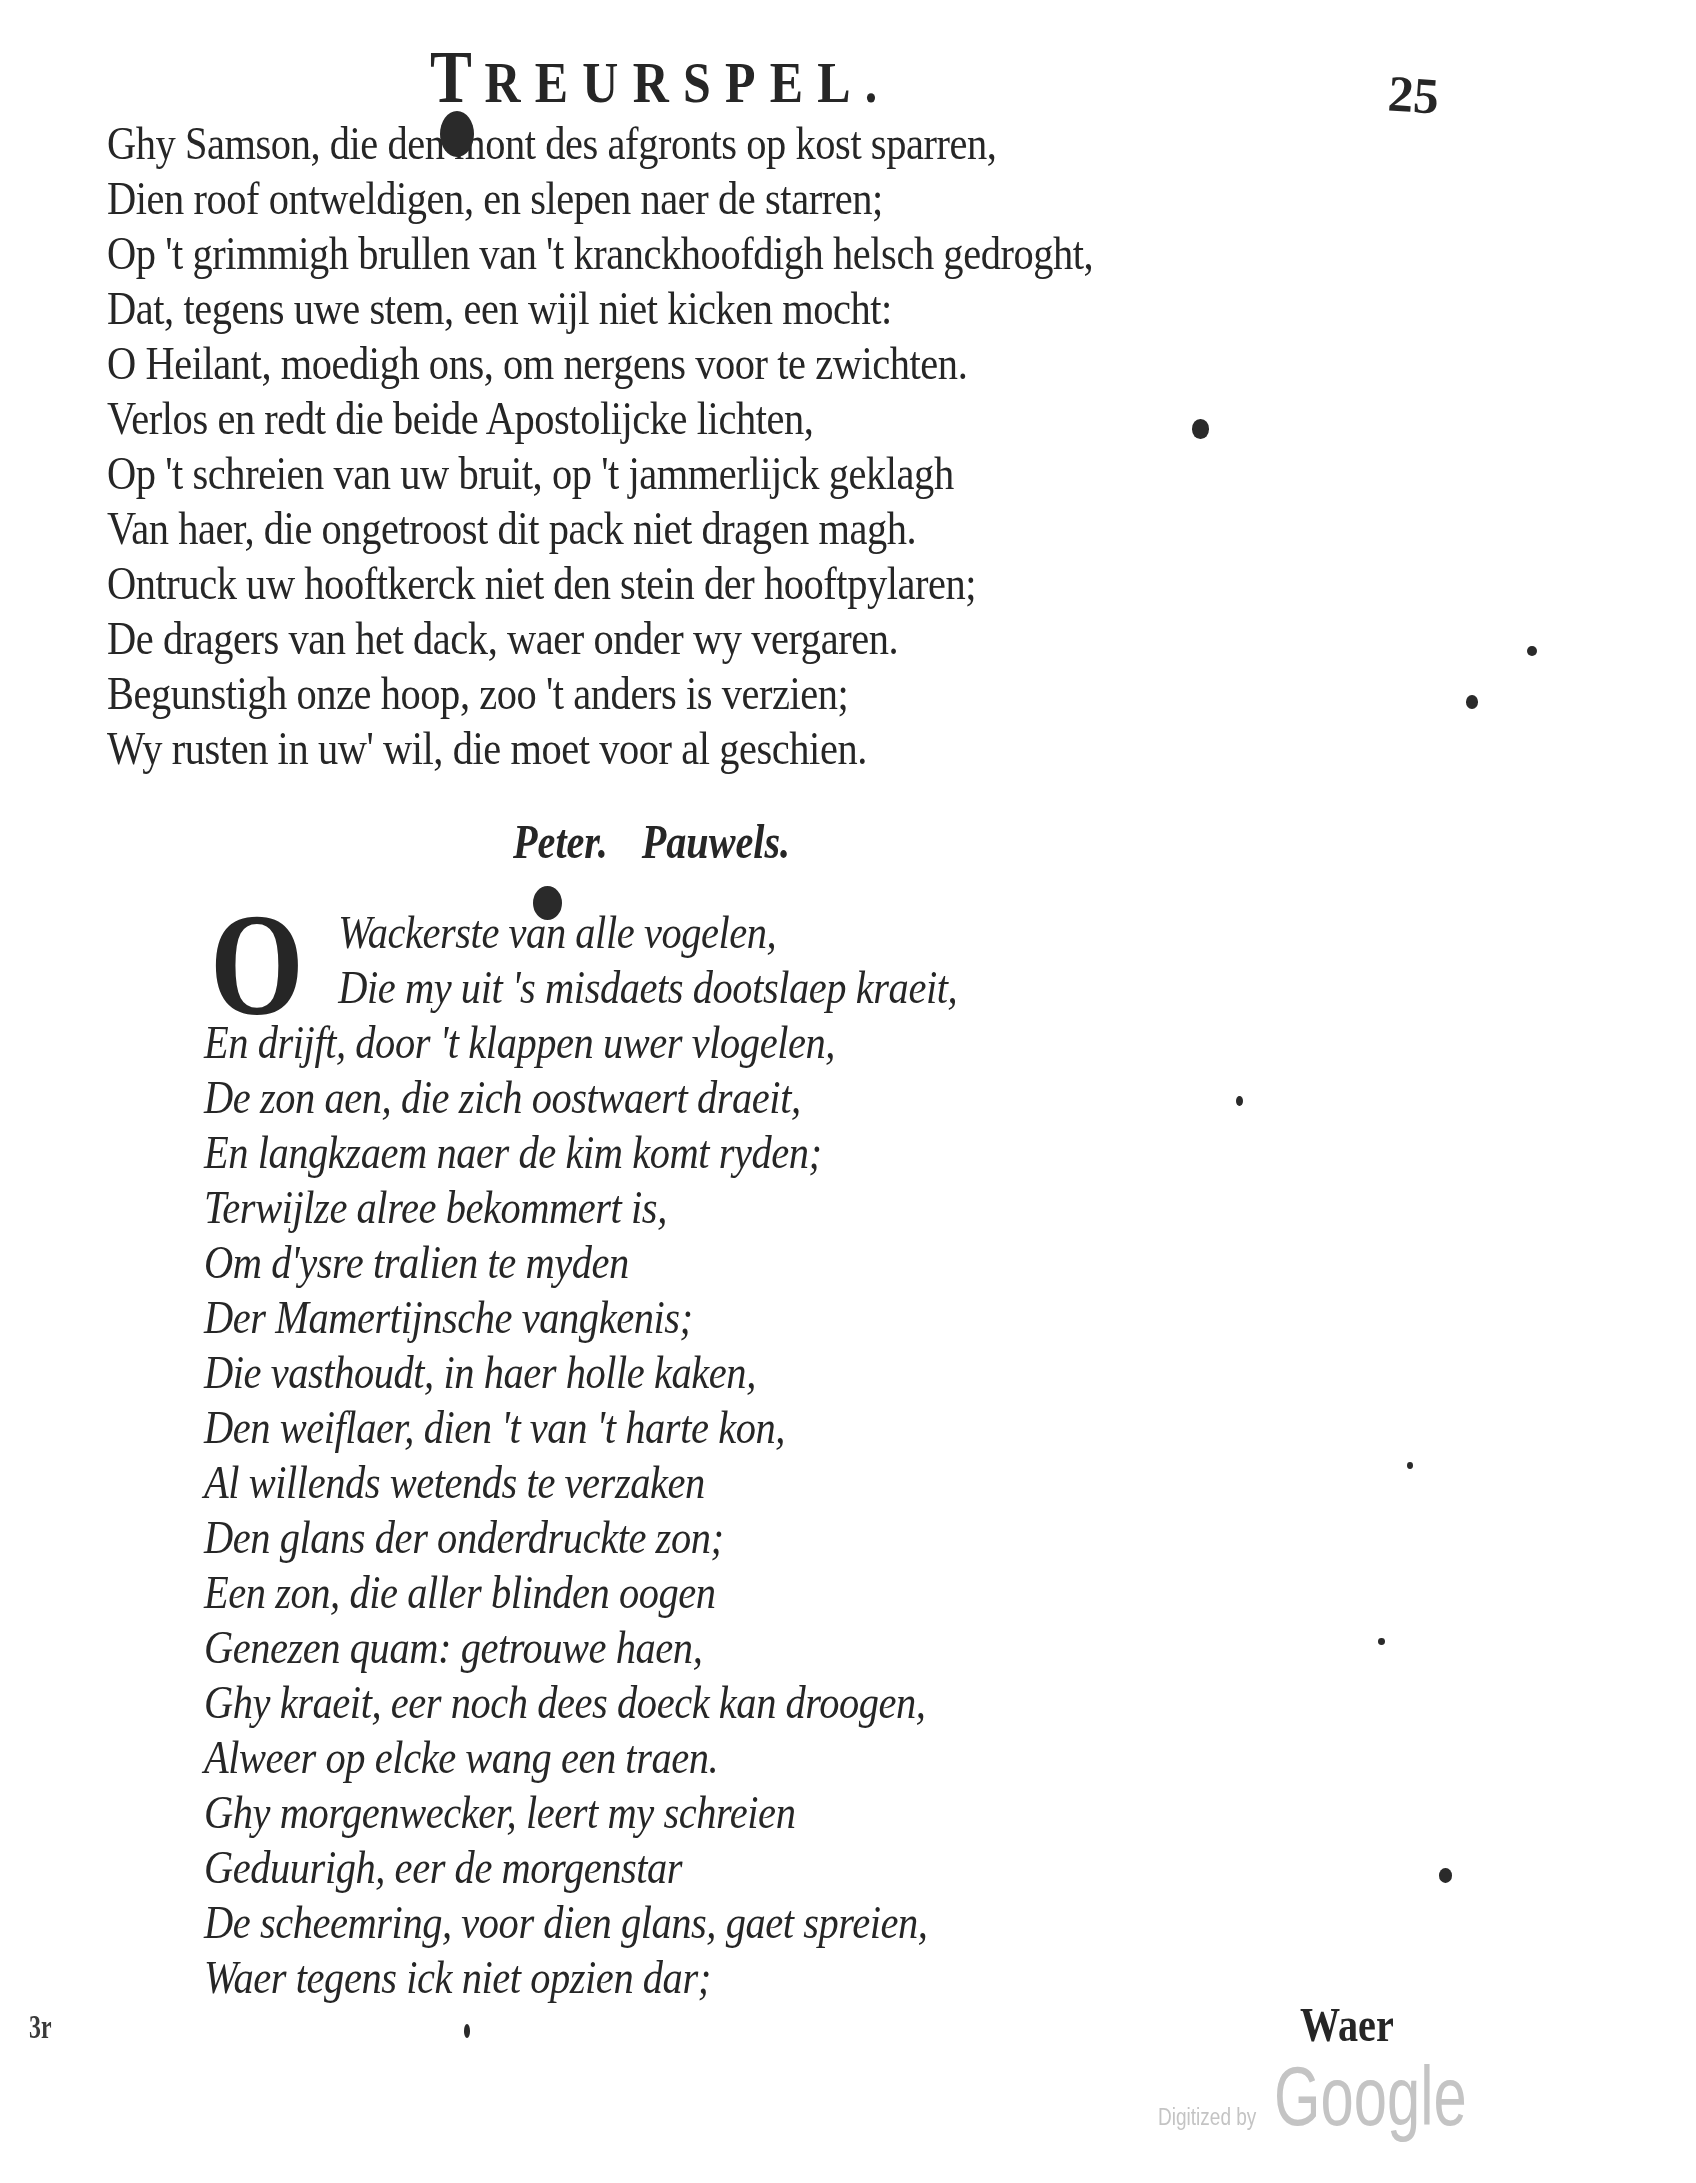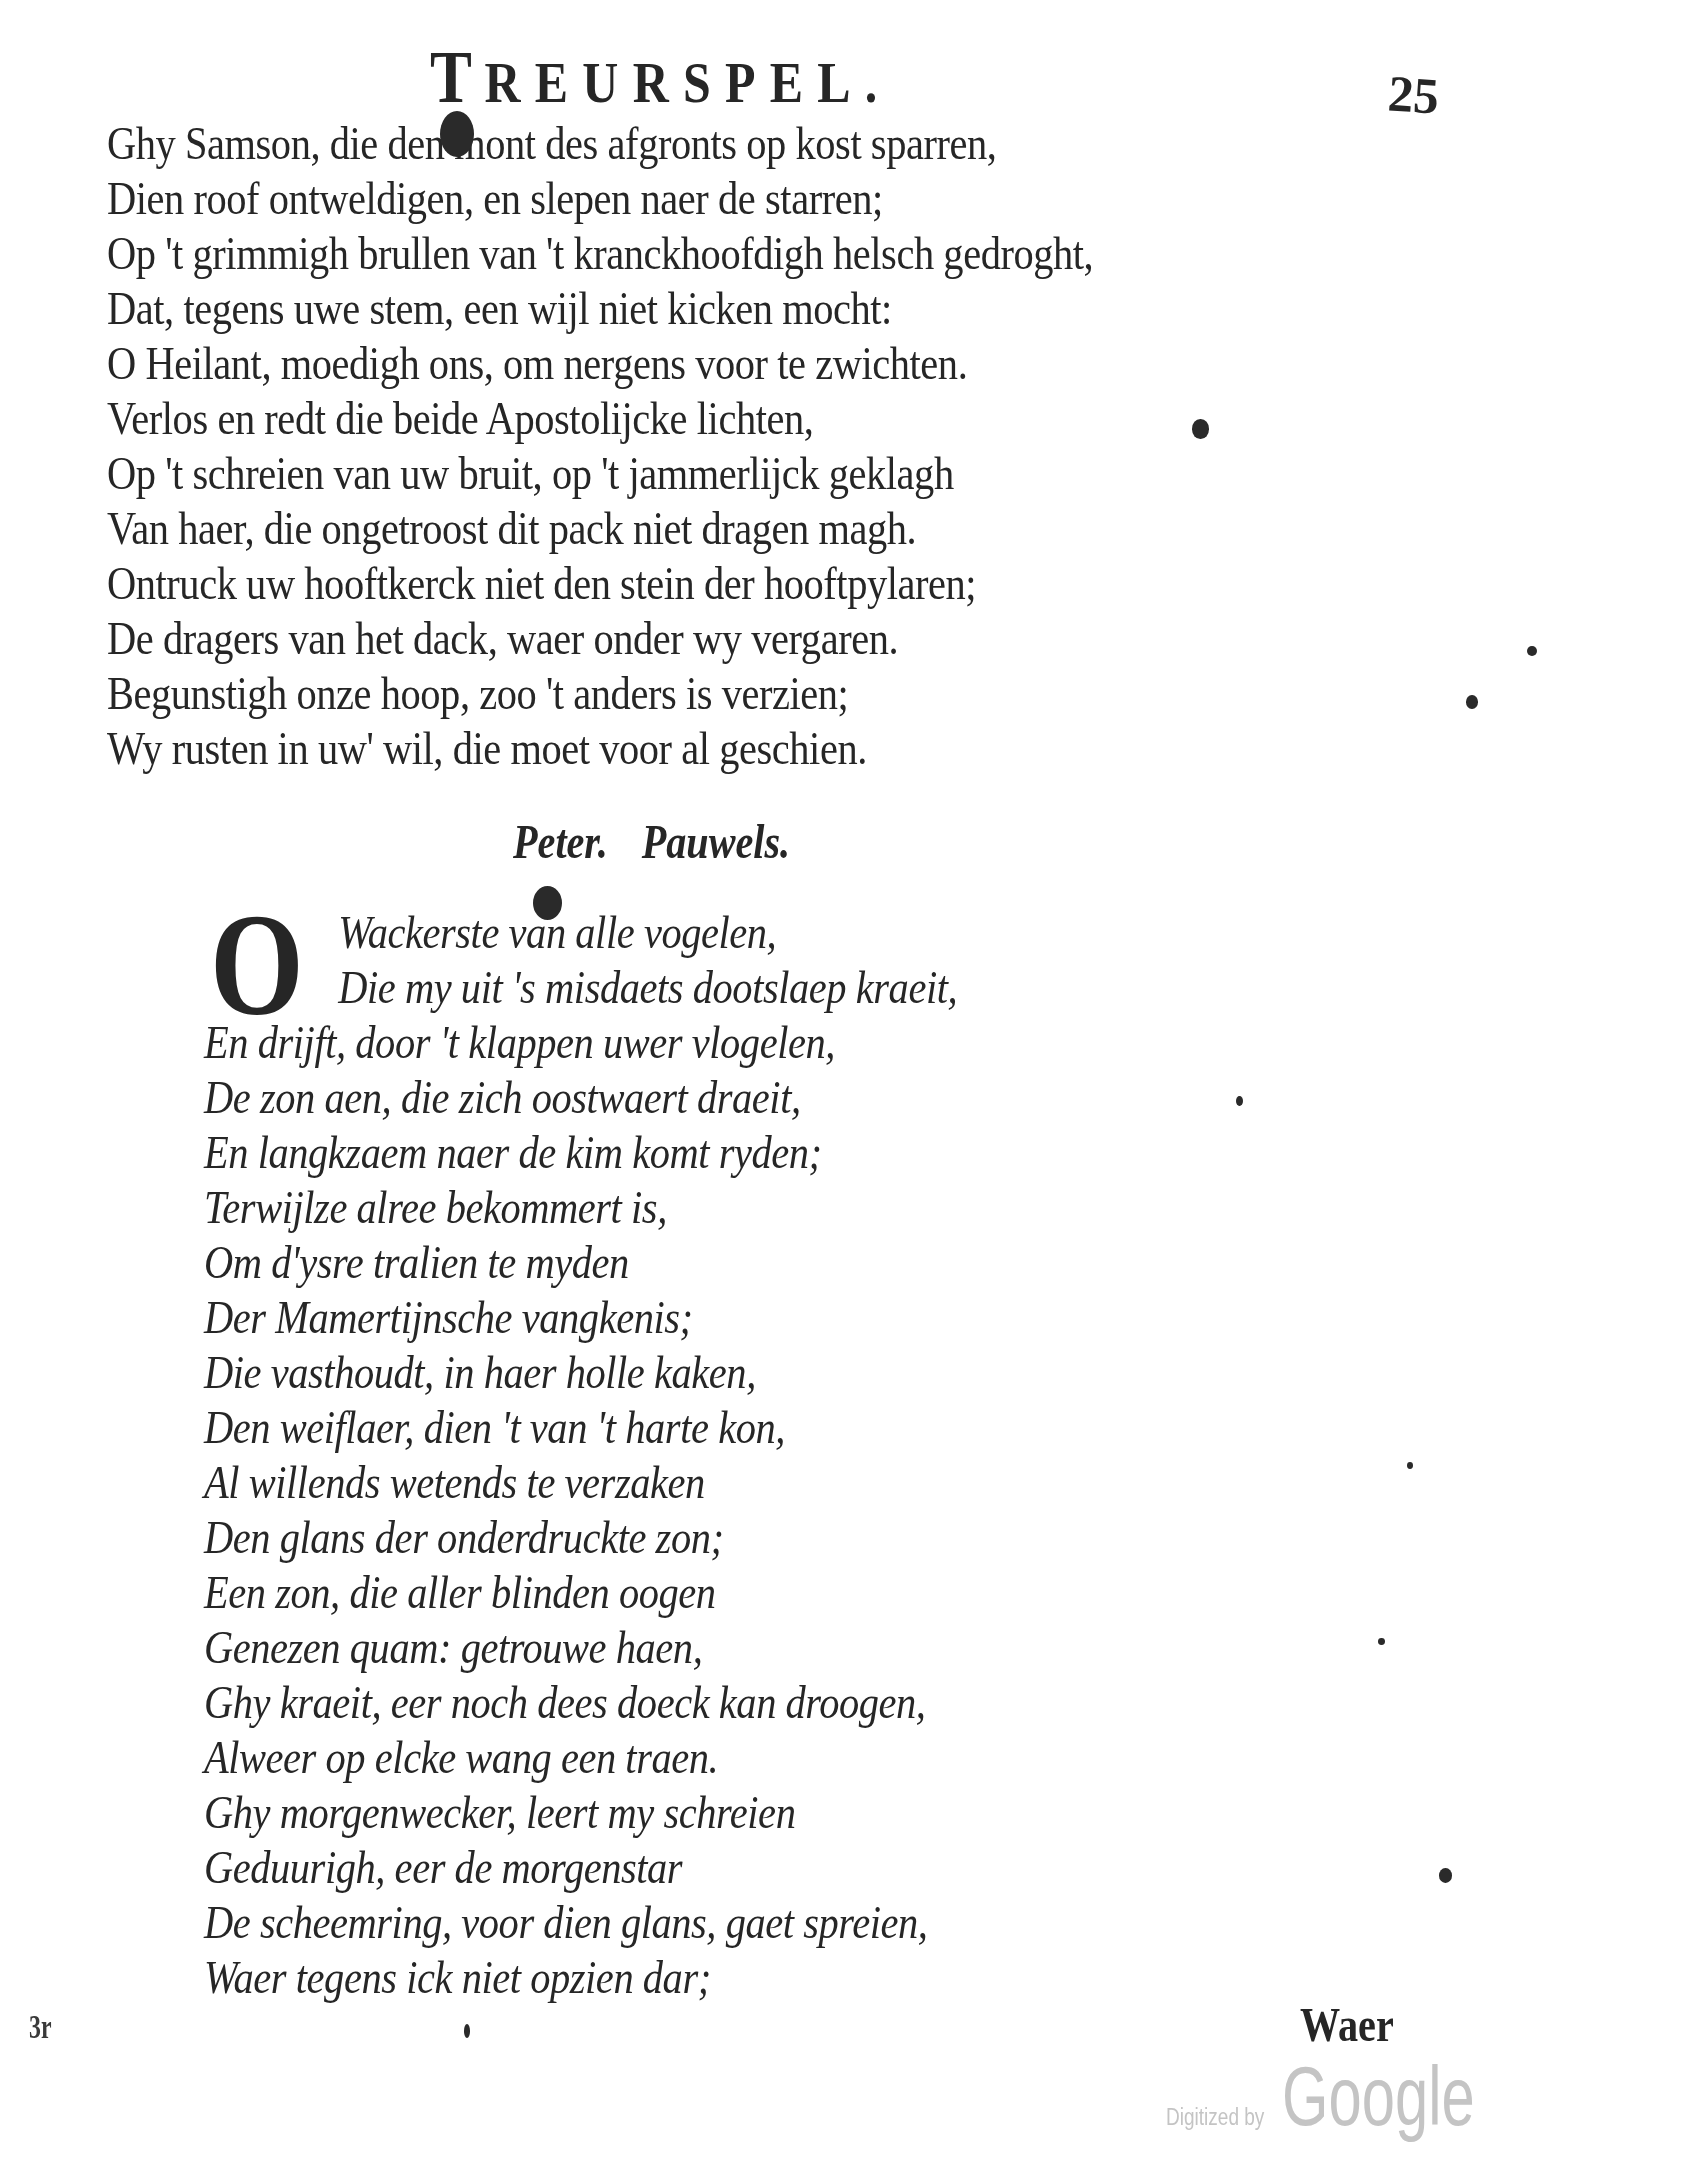--- a/index.html
+++ b/index.html
@@ -49,21 +49,21 @@
     position: absolute; left: 1300px; top: 1984px;
     font-size: 49px; font-weight: bold; line-height: 1;
     transform: scaleX(0.82); transform-origin: left top;
   }
   .signature-mark {
     position: absolute; left: 29px; top: 1994px;
     font-size: 34px; font-weight: bold; line-height: 1; color: #3a3a3a;
     transform: scaleX(0.7); transform-origin: left top;
   }
 
-  .watermark { position: absolute; left: 1158px; top: 2033px; color: #c4c4c4; white-space: nowrap; margin-left: 8px; }
+  .watermark { position: absolute; left: 1158px; top: 2033px; color: #c4c4c4; white-space: nowrap; }
   .watermark .by { font-family: "Liberation Sans", "DejaVu Sans", sans-serif; font-size: 24.4px; display: inline-block; transform: scaleX(0.78); transform-origin: left bottom; vertical-align: baseline; }
   .watermark .brand { font-family: "Liberation Sans", "DejaVu Sans", sans-serif; font-size: 83px; display: inline-block; transform: scaleX(0.72); transform-origin: left bottom; vertical-align: baseline; margin-left: -11.7px; }
 
   .speck { position: absolute; background: #2a2a2a; border-radius: 50%; }
 </style>
 </head>
 <body>
 
 <div class="page">
 

